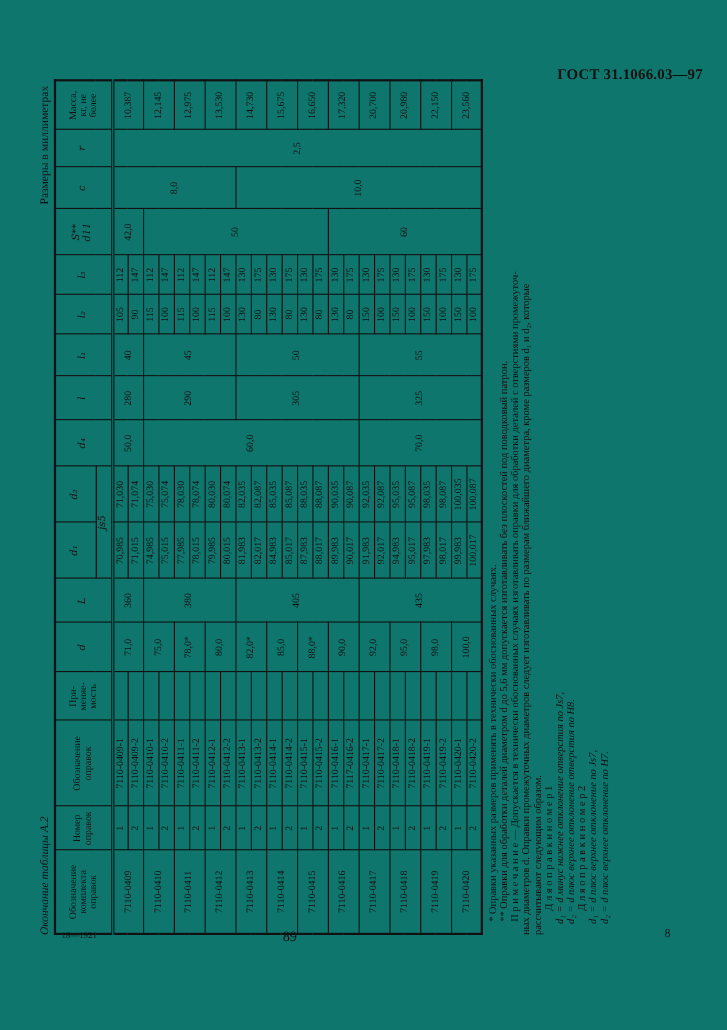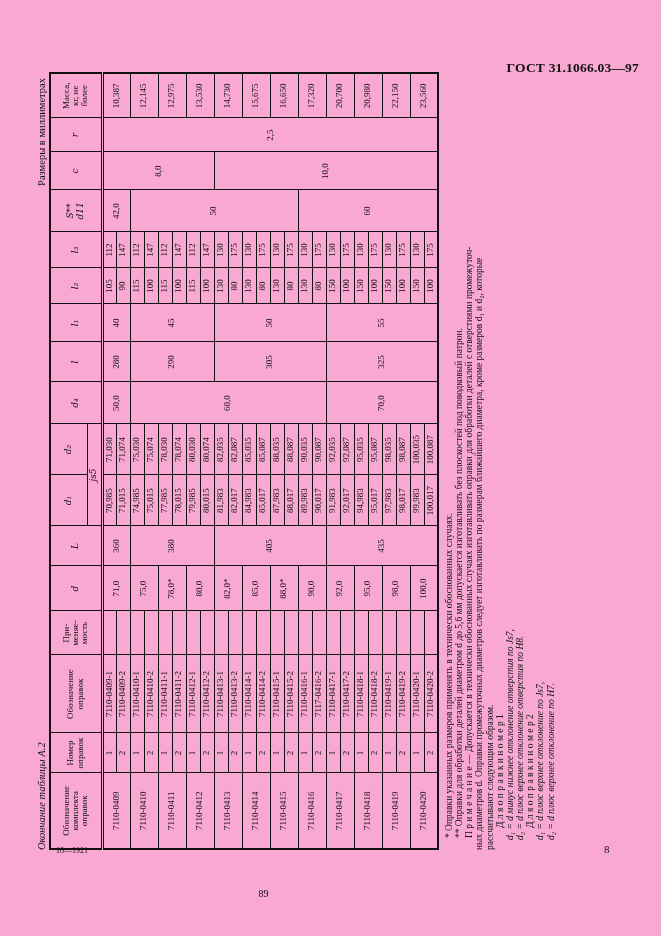--- a/index.html
+++ b/index.html
@@ -1,20 +1,20 @@
 <!DOCTYPE html>
 <html><head>
 <meta charset="utf-8">
 <style>
   html,body { margin:0; padding:0; background:#e8e8e8; }
   .page {
     position: relative;
     width: 661px; height: 936px;
     margin: 0 auto;
-    background: #f9a8d4;
+    background: #0f766e;
     color: #111;
     font-family: "Liberation Serif", "DejaVu Serif", serif;
     overflow: hidden;
   }
   .gost-number {
     position: absolute; top: 60px; right: 22px;
     font-size: 13.5px; font-weight: bold; letter-spacing: .2px;
   }
   
   .sheet {
@@ -49,21 +49,21 @@
     margin-top: 5px; font-size: 9.5px; line-height: 1.07;
     width: 772px;
   }
   .notes div { white-space: nowrap; }
   .n-wrap { white-space: normal !important; }
   .ind-first { text-indent: 12px; }
   .ind-dlya  { margin-left: 22px; }
   .ind-frm   { margin-left: 10px; font-style: italic; }
   .footer-item { position: absolute; }
   .print-code { left: 56px; top: 846px; font-size: 8px; }
-  .page-num   { left: 0; top: 843px; width: 527px; text-align: center; font-size: 10px; margin-top: 45px; }
+  .page-num   { left: 0; top: 843px; width: 527px; text-align: center; font-size: 13px; }
   .sheet-num  { left: 604px; top: 843px; font-size: 11px; }
 </style>
 </head>
 <body>
 
 <div class="page">
 
   <div class="gost-number">ГОСТ 31.1066.03—97</div>
 
   <div class="sheet">

